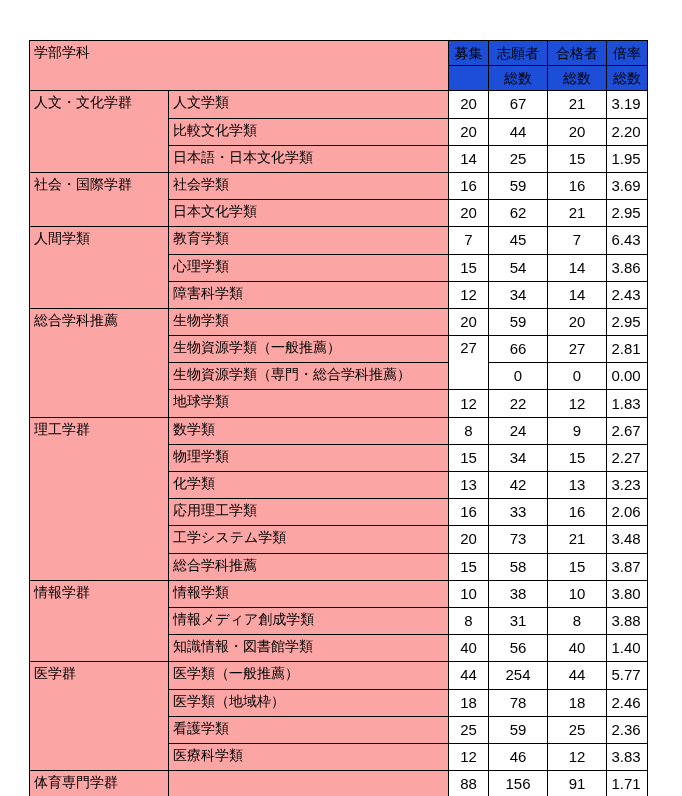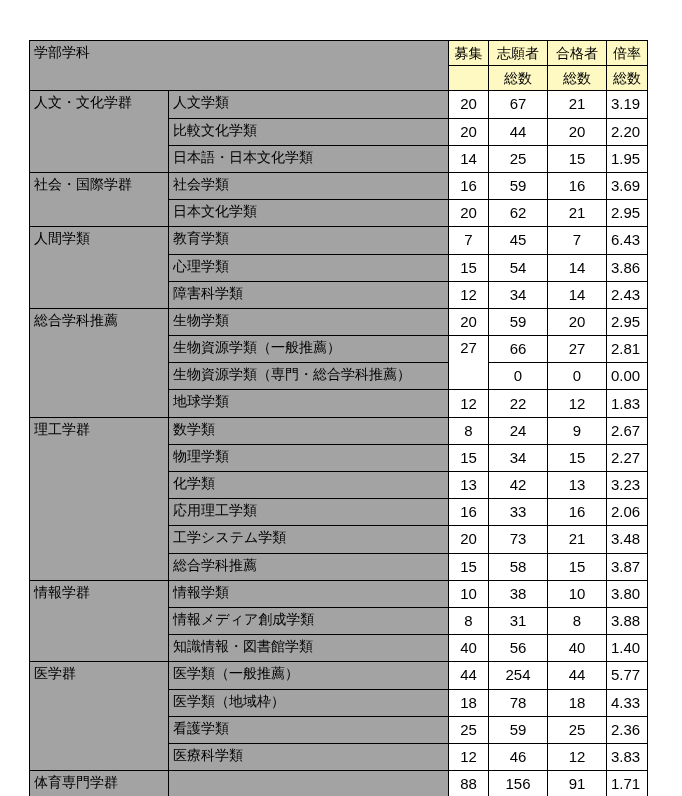--- a/index.html
+++ b/index.html
@@ -3,24 +3,24 @@
 <meta charset="utf-8">
 <style>
   html, body { margin:0; padding:0; background:#ffffff; }
   body { width:682px; height:796px; position:relative; overflow:hidden;
          font-family:"DejaVu Sans","Liberation Sans",sans-serif; color:#000; }
   .title { position:absolute; left:34px; top:9px; font-size:20px; line-height:26px;margin-top:43px; }
   table.adm { position:absolute; left:29px; top:40px; border-collapse:collapse;
               table-layout:fixed; width:618px; font-size:14px; }
   table.adm td, table.adm th { border:1px solid #000; padding:0 4px; height:24.2px;
               line-height:18px; white-space:nowrap; overflow:hidden; font-weight:normal; }
-  .lb { background:#a3a3a3; text-align:left; vertical-align:top; padding-top:2px !important; }
-  .lbc { background:#fef9c3; text-align:center; }
+  .lb { background:#fca5a5; text-align:left; vertical-align:top; padding-top:2px !important; }
+  .lbc { background:#1d4ed8; text-align:center; }
   .num { background:#ffffff; text-align:center; font-family:"Liberation Sans",sans-serif; font-size:15px; }
-  .num.r { text-align:left; padding-right:6px; }
+  .num.r { text-align:center; padding-right:6px; }
   .num.top { vertical-align:top; padding-top:3px; }
   .hdr-main { vertical-align:top; }
 </style>
 </head>
 <body>
 
 <div class="title">推薦入試</div>
 
 <table class="adm">
   <colgroup>
@@ -205,21 +205,21 @@
         <td class="num">44</td>
         <td class="num">254</td>
         <td class="num">44</td>
         <td class="num r">5.77</td>
       </tr>
       <tr>
         <td class="lb">医学類（地域枠）</td>
         <td class="num">18</td>
         <td class="num">78</td>
         <td class="num">18</td>
-        <td class="num r">4.33</td>
+        <td class="num r">2.46</td>
       </tr>
       <tr>
         <td class="lb">看護学類</td>
         <td class="num">25</td>
         <td class="num">59</td>
         <td class="num">25</td>
         <td class="num r">2.36</td>
       </tr>
       <tr>
         <td class="lb">医療科学類</td>

